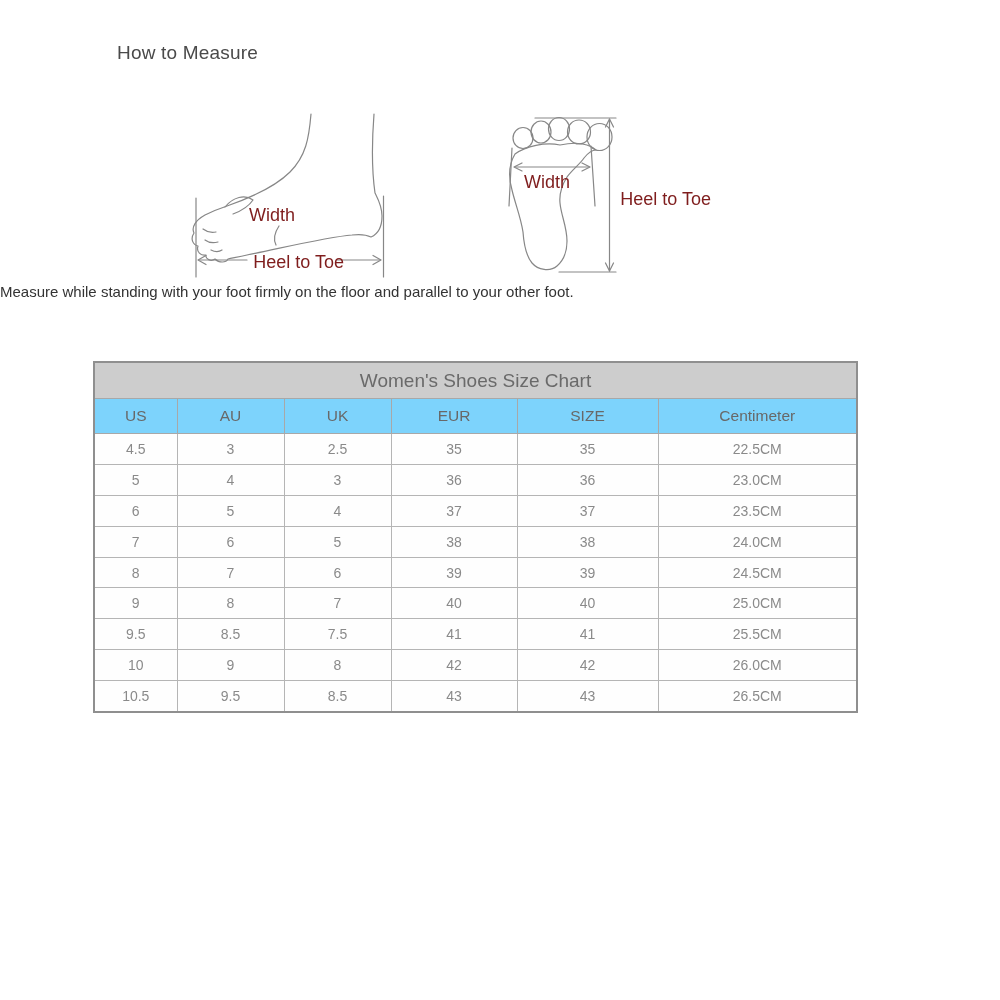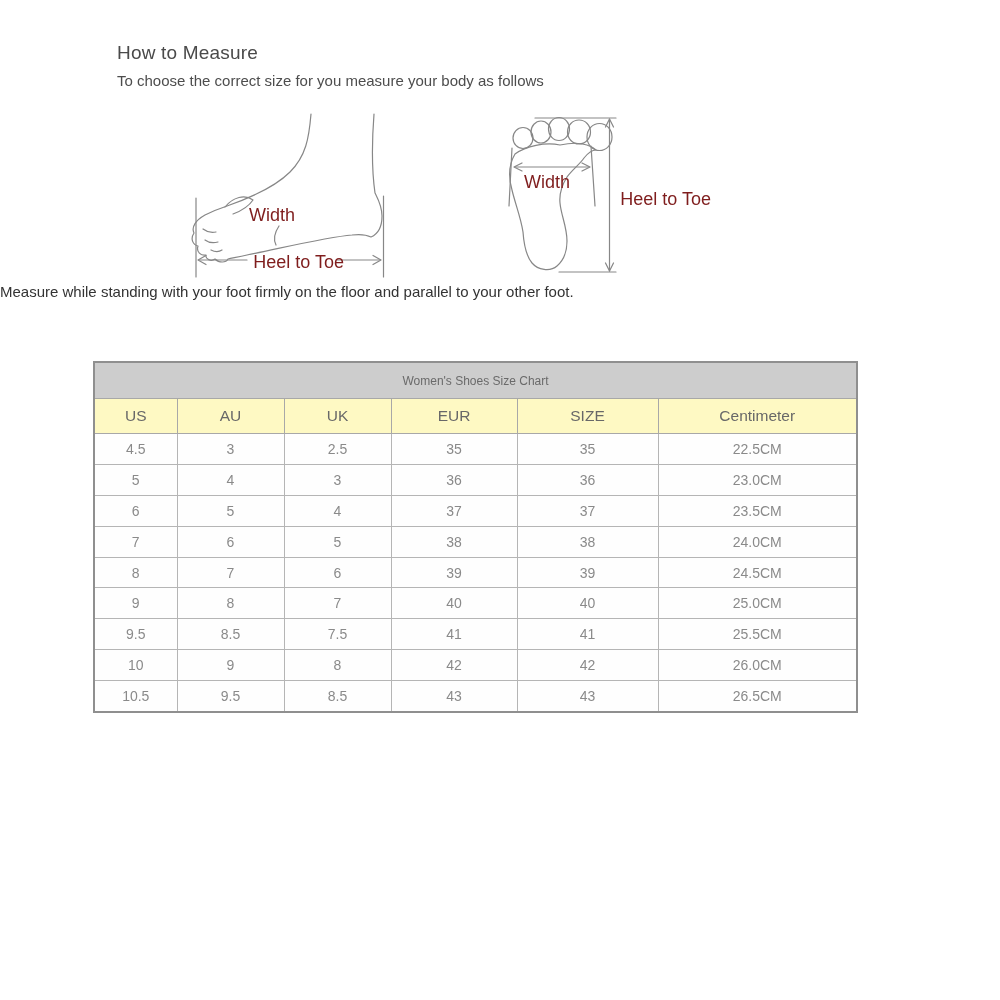--- a/index.html
+++ b/index.html
@@ -35,38 +35,37 @@
   }
   .size-table{
     position:absolute;left:93px;top:361px;width:763px;
     border-collapse:collapse;table-layout:fixed;
     border:2px solid #8f8f8f;
   }
   .size-table th,.size-table td{
     border:1px solid #a8a8a8;font-weight:400;text-align:center;padding:0;
   }
   .title-cell{
-    height:35px;background:#cdcdcd;font-size:12px;color:#6a6a6a;
+    height:35px;background:#cdcdcd;font-size:19px;color:#6a6a6a;
     border-bottom:2px solid #ededed;
   }
   .size-table thead tr.cols th{
-    height:34px;background:#fef9c3;font-size:15.5px;color:#686868;
+    height:34px;background:#7dd3fc;font-size:15.5px;color:#686868;
   }
   .size-table tbody td{
     height:29.9px;font-size:14px;color:#8a8a8a;border-color:#b5b5b5;
     background:#fefefe;
   }
 </style>
 </head>
 <body>
 
 <div class="page">
 
   <div class="heading">How to Measure</div>
-  <div class="subheading">To choose the correct size for you measure your body as follows</div>
 
   <div class="fig" id="fig-side">
     <svg width="212" height="175" viewBox="0 0 212 175" fill="none" stroke="#878787" stroke-width="1.2" stroke-linecap="round" stroke-linejoin="round">
 
       <path d="M125,6 C123,30 120,48 104,64 C88,80 61,91 41,98 C32,101 25,104 19,107
                C10,112 5,119 8,125 C4,131 7,137 12,138 C10,144 15,148 20,147
                C19,151 25,154 29,151 C33,155 40,155 42,151
                C46,150 53,149 61,147 C96,140 141,129 166,127
                C174,126 181,127 185,129 C192,126 196,118 196,108
                C196,98 192,91 189,85 C186,64 186,32 188,6"></path>

